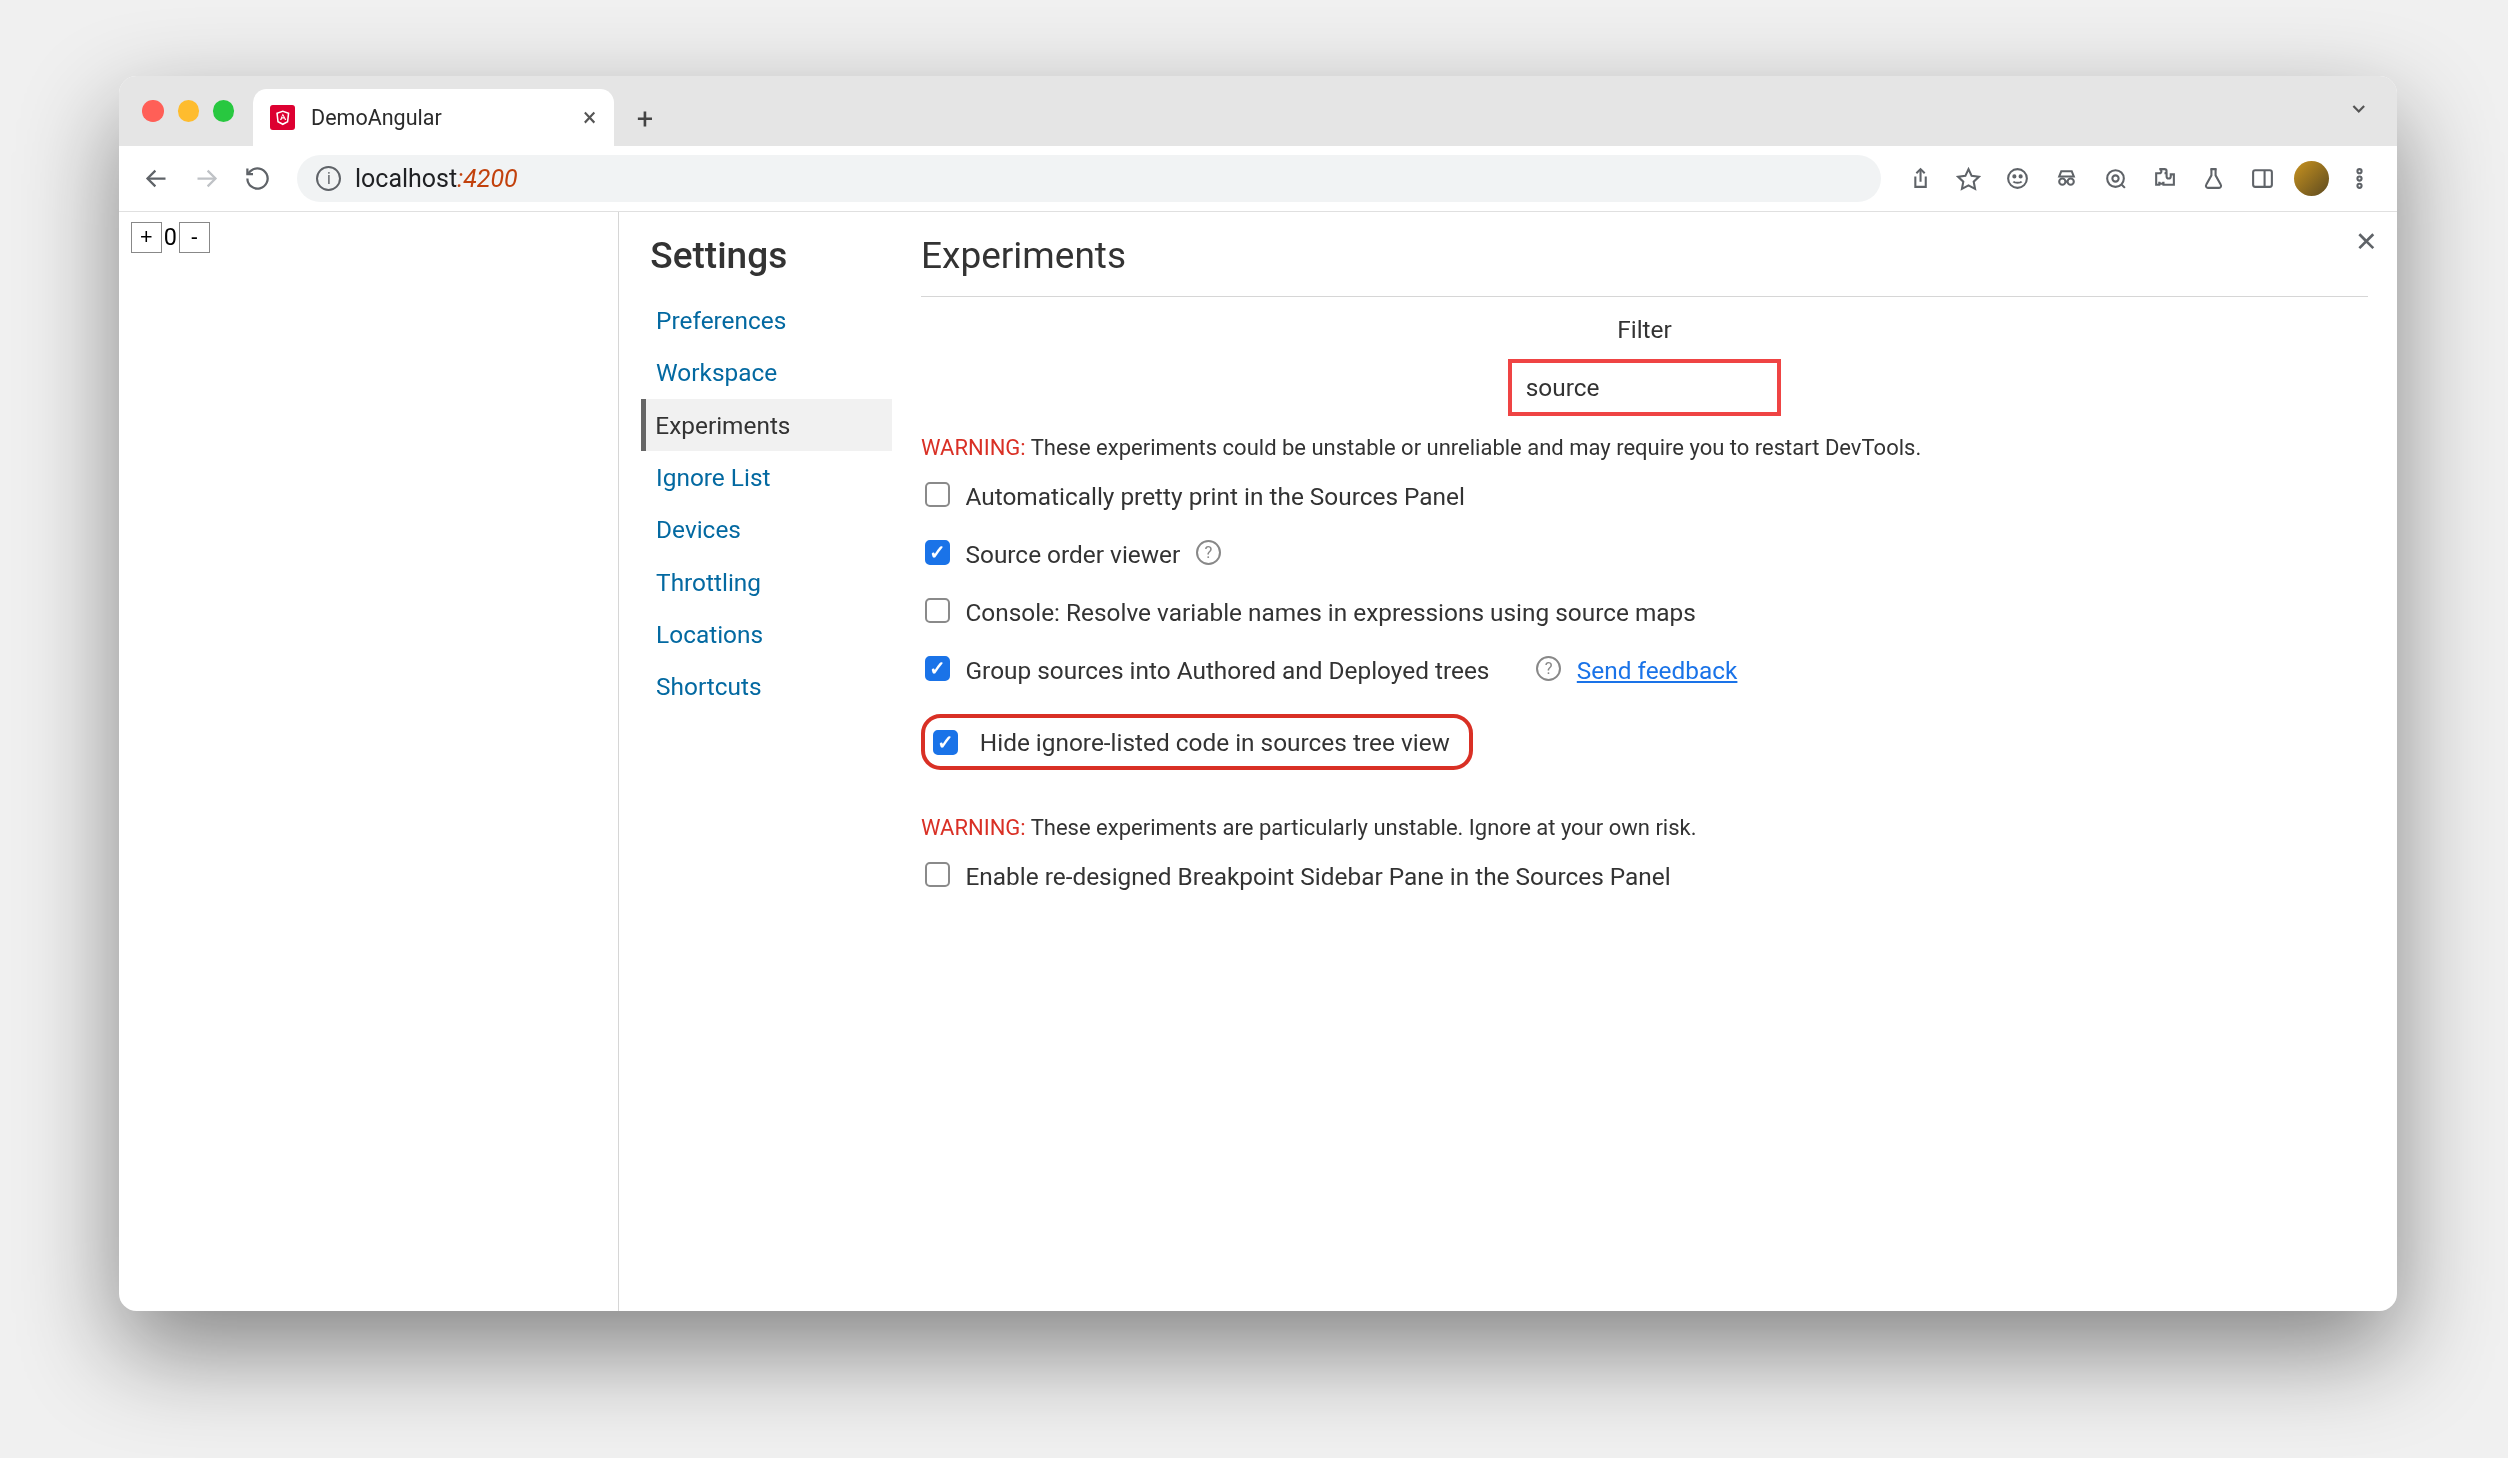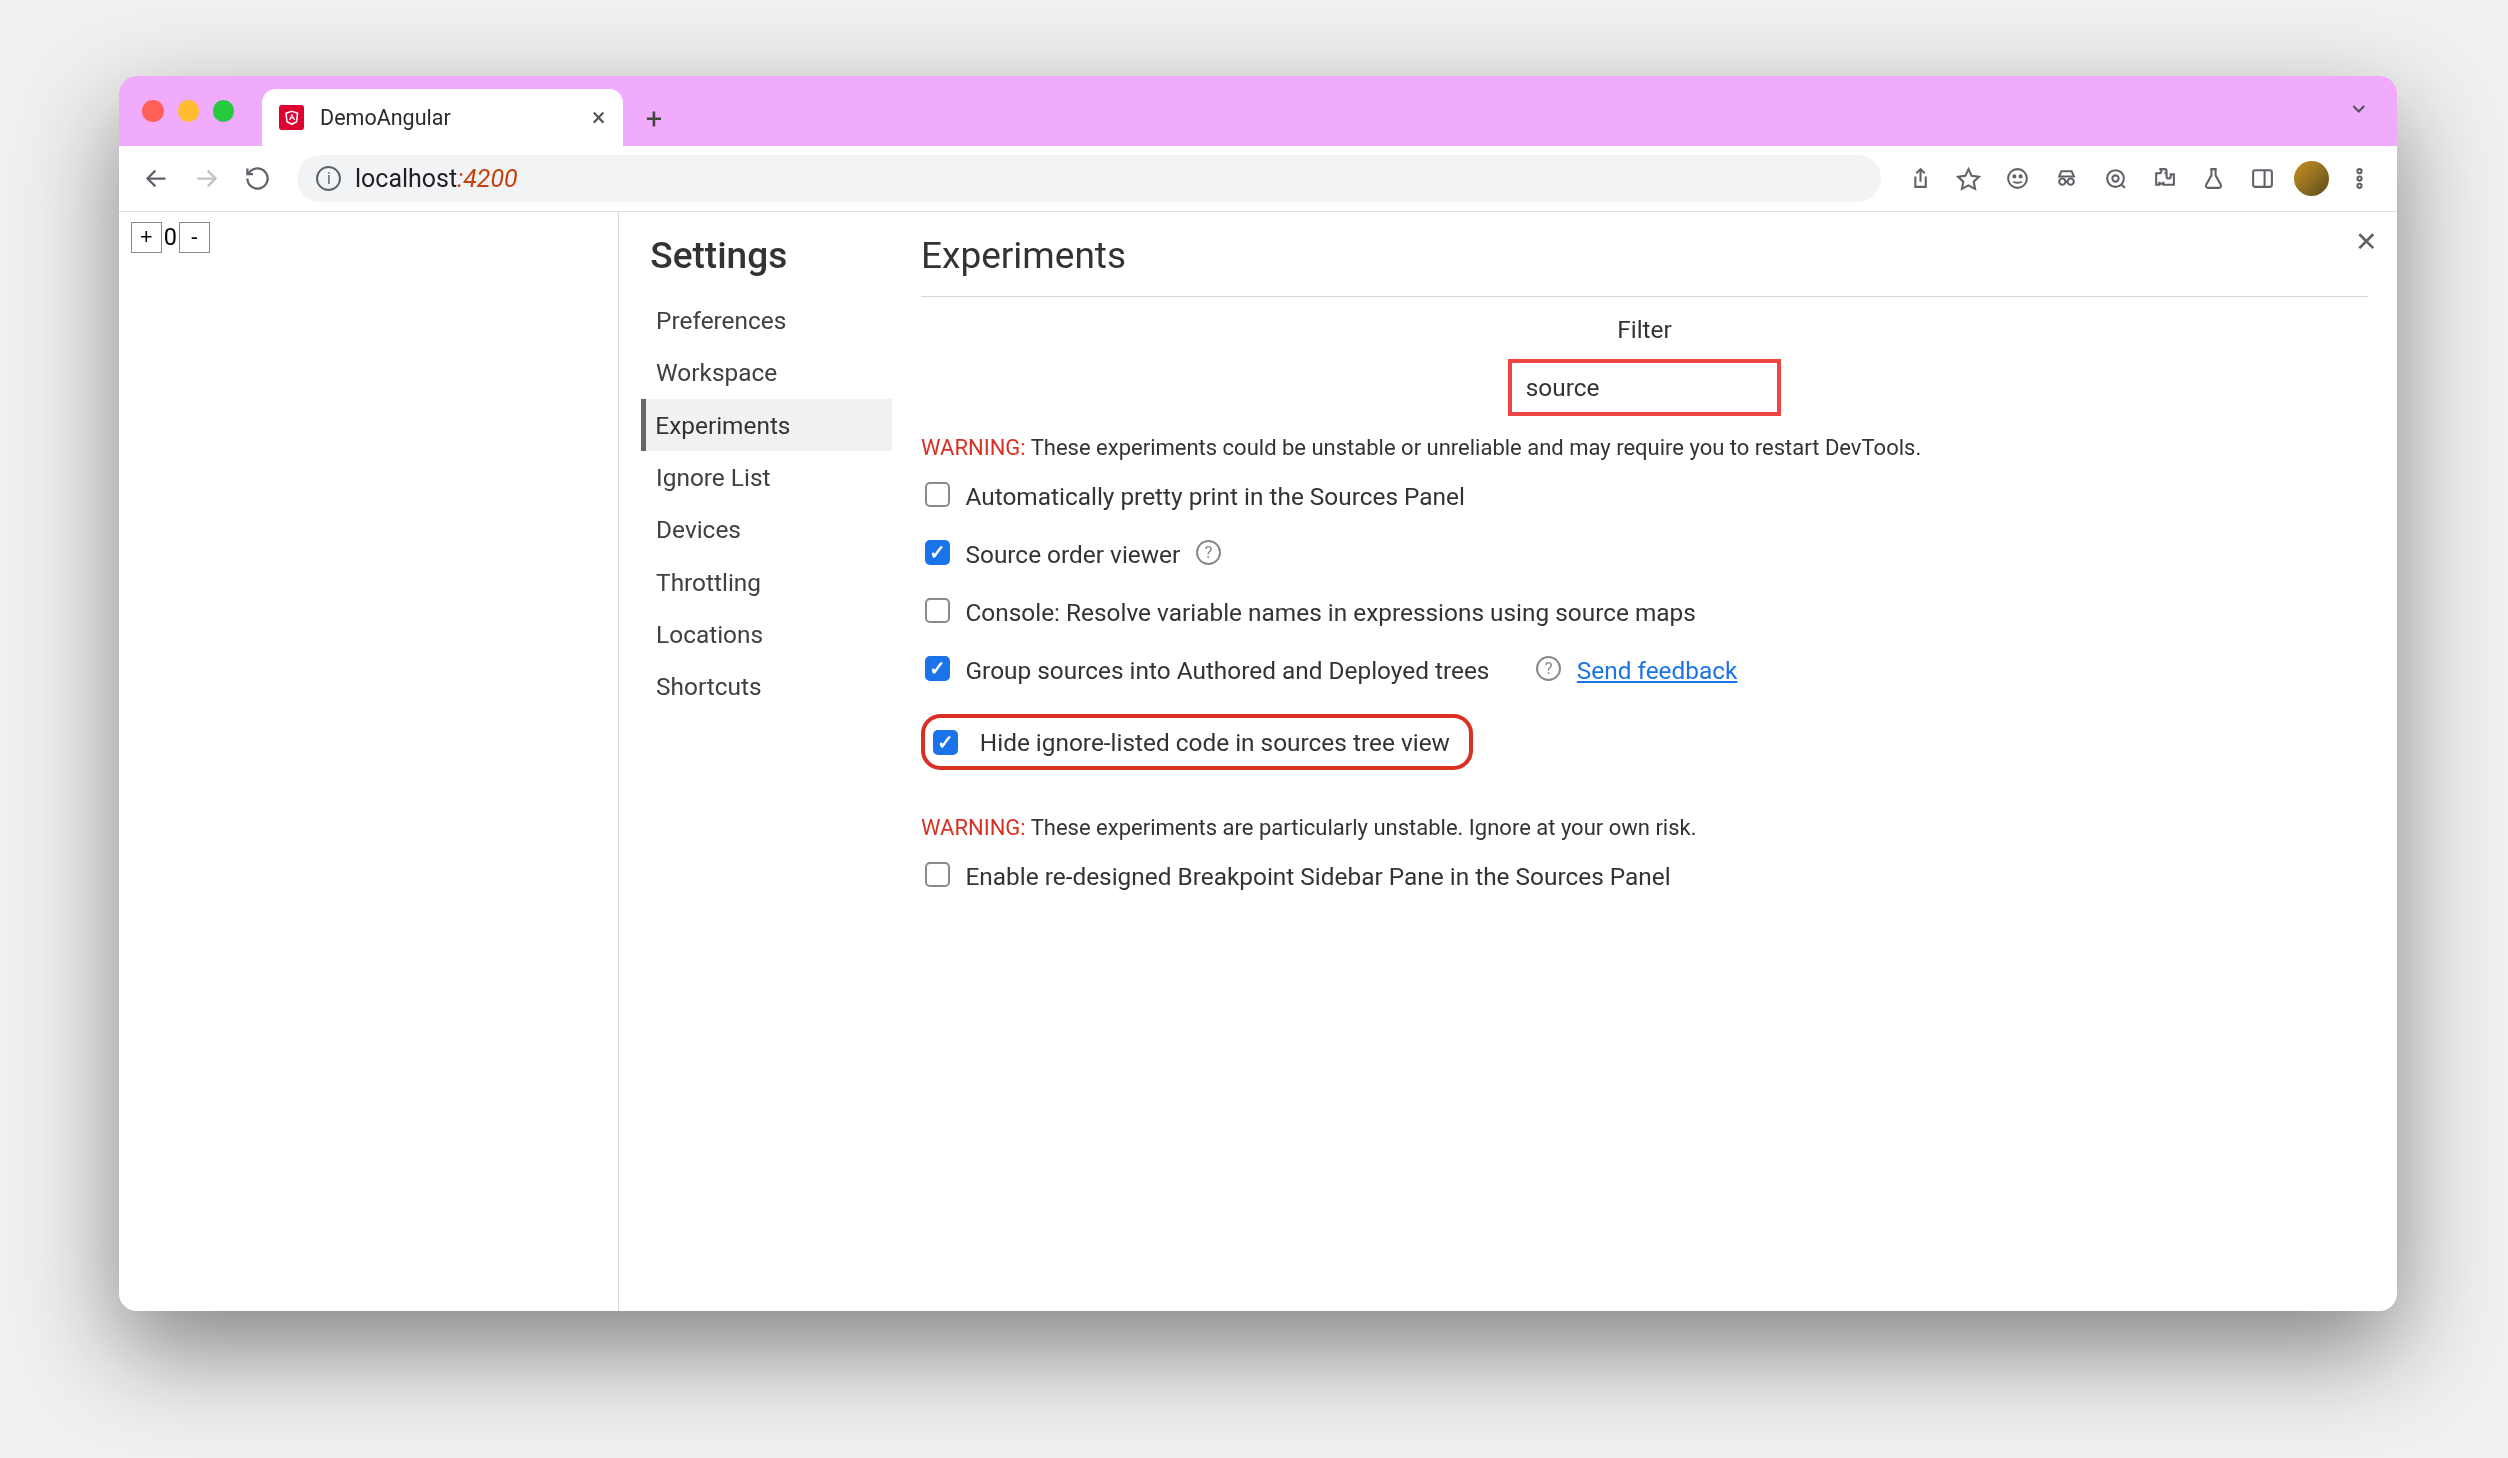--- a/index.html
+++ b/index.html
@@ -16,25 +16,25 @@
     width: 2278px; height: 1235px;
     background: #fff;
     border-radius: 17.6px;
     box-shadow: 0 39px 98px rgba(0,0,0,0.45);
     overflow: hidden;
     display: flex;
     flex-direction: column;
   }
   .titlebar {
     height: 70px;
-    background: #f0abfc;
+    background: #e5e5e5;
     display: flex;
     align-items: center;
     padding: 0 19.5px 0 23.4px;
-    gap: 10px;
+    gap: 1px;
   }
   .traffic { display: flex; gap: 13.7px; }
   .traffic .dot { width: 21.5px; height: 21.5px; border-radius: 50%; }
   .dot.red { background:#ff5f57; }
   .dot.yellow { background:#febc2e; }
   .dot.green { background:#28c840; }
   .tabstrip { display: flex; align-items: flex-end; height: 100%; margin-left: 17.6px; flex: 1; }
   .tab {
     background:#fff;
     height: 57px; min-width: 361px;
@@ -82,21 +82,21 @@
   .avatar { width:35px;height:35px;border-radius:50%;background:linear-gradient(135deg,#c9931f,#5c4a20); }
   .content { flex:1; display:flex; }
   .left-pane { border-right:1px solid #d6d6d6; width:500px; padding:9.8px 9.8px; }
   .counter { display:flex; align-items:center; gap:0; margin: 0 0 0 2px;}
   .counter button { width:31px;height:31px; border:1px solid #888; background:#fff;font-size:21.5px;line-height:1; }
   .counter .val { font-size:23.4px; padding:0 2px; }
   .settings-area { flex:1; display:flex; position:relative; }
   .close-settings { position:absolute; top:13.7px; right:19.5px; font-size:27px; color:#5f6368; cursor:pointer; }
   .sidebar { width:273px; padding:21.5px 0 0 21.5px; }
   .sidebar h1 { font-size:37px; font-weight:500; color:#333; margin-bottom:17.6px; padding-left:9.8px; }
-  .sidebar-item { font-size:24.4px; color:#404040; padding:11.7px 9.8px 11.7px 15.6px; cursor:pointer; }
+  .sidebar-item { font-size:24.4px; color:#0369a1; padding:11.7px 9.8px 11.7px 15.6px; cursor:pointer; }
   .sidebar-item.active { background:#f1f1f1; border-left:5.9px solid #666; padding-left:9.8px; color:#333; }
   .main-panel { flex:1; padding:21.5px 29px 0 29px; }
   .main-panel h2 { font-size:37px; font-weight:400; color:#333; margin-bottom:19.5px; }
   .divider { height:1px; background:#d6d6d6; margin-bottom:17.6px; }
   .filter-row { display:flex;align-items:center; gap:15.6px; margin-bottom:19.5px;flex-direction:column; }
   .filter-row label { font-size:24.4px; color:#333; }
   .filter-row input { font-size:24.4px; padding:9.8px 13.7px; border:4px solid #ef4444; width:273px; color:#333; font-family:inherit; }
   .warning { font-size:22px; color:#333; margin: 9.8px 0 21.5px 0; }
   .warning .w { color:#d93025; }
   .exp-row { display:flex;align-items:flex-start; gap:15.6px; margin: 0 0 29px 3.9px; }

